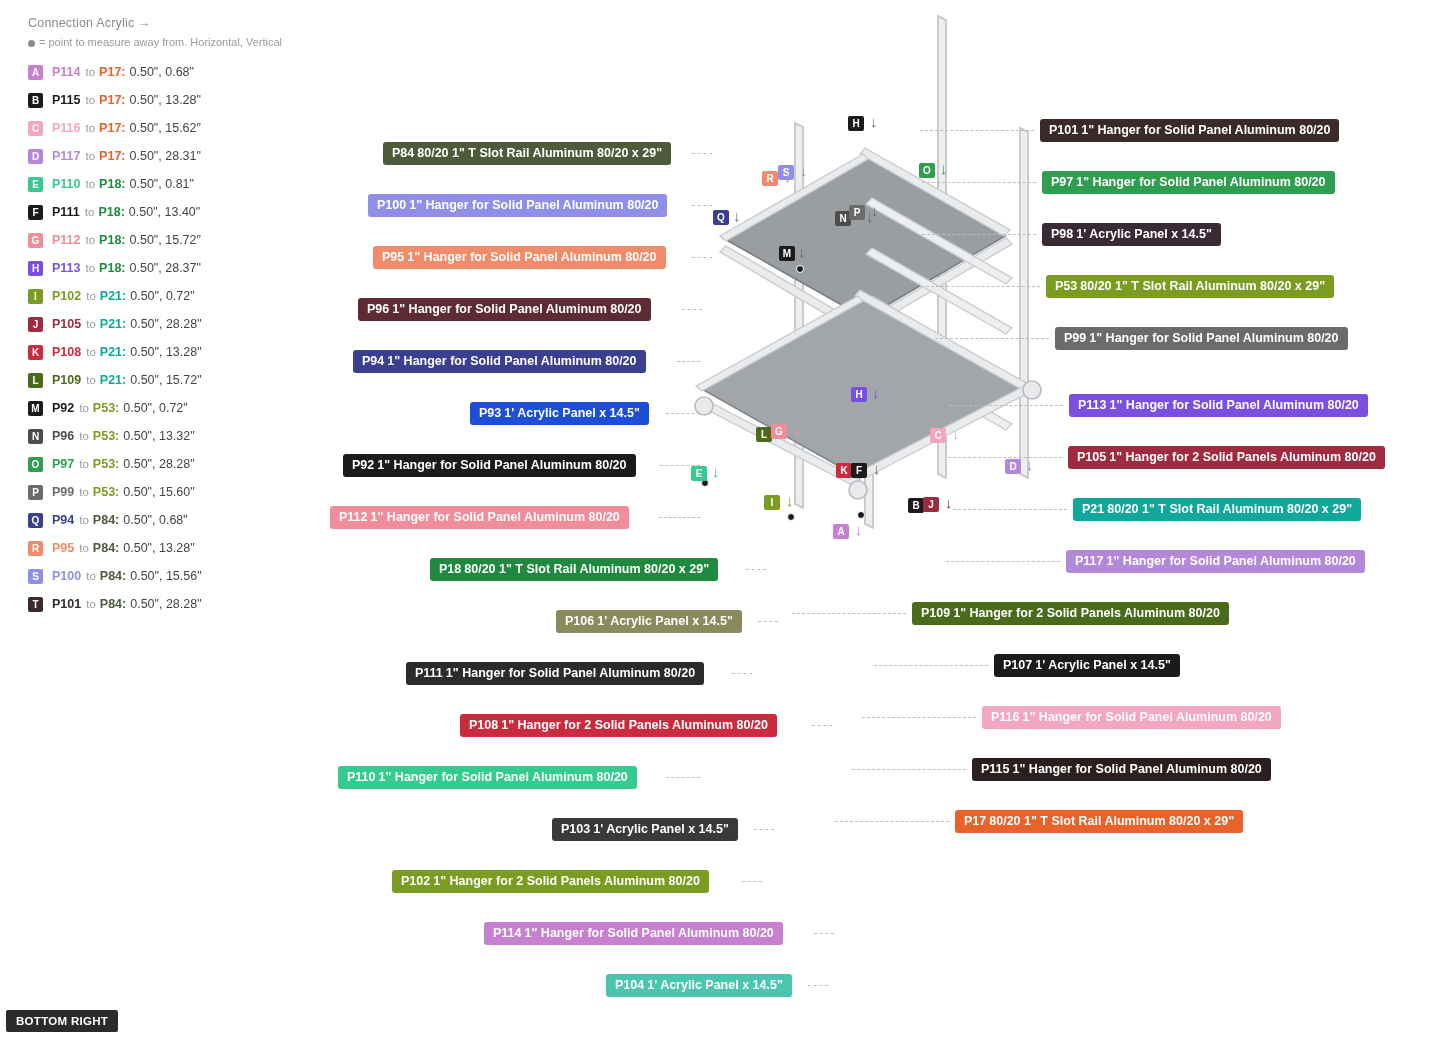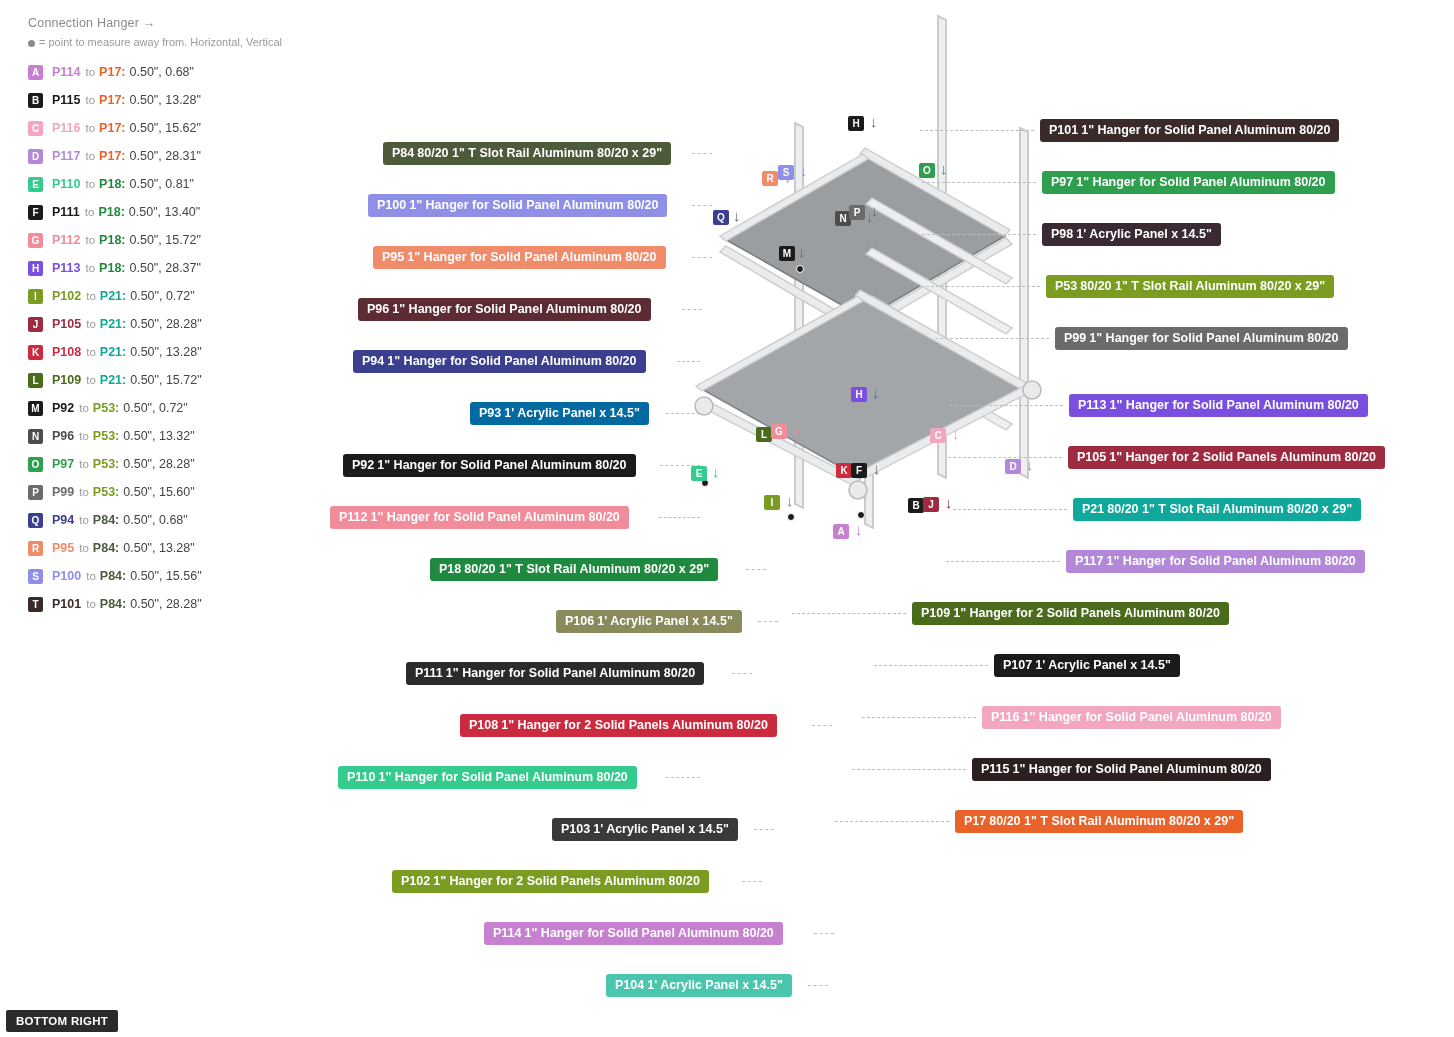--- a/index.html
+++ b/index.html
@@ -58,21 +58,21 @@
     letter-spacing:.3px;
   }
   
   #model{position:absolute;left:660px;top:8px;width:430px;height:540px;}
   #model svg{display:block;}
 </style>
 </head>
 <body>
 
 <div id="legend">
-  <div class="title">Connection Hanger →</div>
+  <div class="title">Connection Acrylic →</div>
   <div class="sub">
     <span class="dot"></span><span>= point to measure away from. Horizontal, Vertical</span>
   </div>
   <div id="legend-rows">
       <div class="legend-row">
         <span class="legend-key" style="background:#c77fd0">A</span>
         <span class="legend-from" style="color:#c77fd0">P114</span>
         <span class="legend-to-lbl">to</span>
         <span class="legend-to" style="color:#e8622a">P17:</span>
         <span class="legend-val">0.50", 0.68"</span>
@@ -337,21 +337,21 @@
     <div class="leader" style="left: 862px; top: 717px; width: 114px;"></div>
     <div class="leader" style="left: 852px; top: 769px; width: 114px;"></div>
     <div class="leader" style="left: 835px; top: 821px; width: 114px;"></div>
   </div>
 <div id="callouts-layer">
     <div class="callout" style="left: 383px; top: 142px; background: rgb(77, 91, 58);"><span class="pid">P84</span><span>80/20 1" T Slot Rail Aluminum 80/20 x 29"</span></div>
     <div class="callout" style="left: 368px; top: 194px; background: rgb(143, 143, 232);"><span class="pid">P100</span><span>1" Hanger for Solid Panel Aluminum 80/20</span></div>
     <div class="callout" style="left: 373px; top: 246px; background: rgb(241, 140, 107);"><span class="pid">P95</span><span>1" Hanger for Solid Panel Aluminum 80/20</span></div>
     <div class="callout" style="left: 358px; top: 298px; background: rgb(92, 43, 51);"><span class="pid">P96</span><span>1" Hanger for Solid Panel Aluminum 80/20</span></div>
     <div class="callout" style="left: 353px; top: 350px; background: rgb(59, 63, 143);"><span class="pid">P94</span><span>1" Hanger for Solid Panel Aluminum 80/20</span></div>
-    <div class="callout" style="left: 470px; top: 402px; background: #0369a1;"><span class="pid">P93</span><span>1' Acrylic Panel x 14.5"</span></div>
+    <div class="callout" style="left: 470px; top: 402px; background: #1d4ed8;"><span class="pid">P93</span><span>1' Acrylic Panel x 14.5"</span></div>
     <div class="callout" style="left: 343px; top: 454px; background: rgb(27, 27, 27);"><span class="pid">P92</span><span>1" Hanger for Solid Panel Aluminum 80/20</span></div>
     <div class="callout" style="left: 330px; top: 506px; background: rgb(241, 140, 155);"><span class="pid">P112</span><span>1" Hanger for Solid Panel Aluminum 80/20</span></div>
     <div class="callout" style="left: 430px; top: 558px; background: rgb(31, 138, 63);"><span class="pid">P18</span><span>80/20 1" T Slot Rail Aluminum 80/20 x 29"</span></div>
     <div class="callout" style="left: 556px; top: 610px; background: rgb(138, 138, 92);"><span class="pid">P106</span><span>1' Acrylic Panel x 14.5"</span></div>
     <div class="callout" style="left: 406px; top: 662px; background: rgb(43, 43, 43);"><span class="pid">P111</span><span>1" Hanger for Solid Panel Aluminum 80/20</span></div>
     <div class="callout" style="left: 460px; top: 714px; background: rgb(204, 43, 63);"><span class="pid">P108</span><span>1" Hanger for 2 Solid Panels Aluminum 80/20</span></div>
     <div class="callout" style="left: 338px; top: 766px; background: rgb(51, 204, 142);"><span class="pid">P110</span><span>1" Hanger for Solid Panel Aluminum 80/20</span></div>
     <div class="callout" style="left: 552px; top: 818px; background: rgb(58, 58, 58);"><span class="pid">P103</span><span>1' Acrylic Panel x 14.5"</span></div>
     <div class="callout" style="left: 392px; top: 870px; background: rgb(122, 156, 32);"><span class="pid">P102</span><span>1" Hanger for 2 Solid Panels Aluminum 80/20</span></div>
     <div class="callout" style="left: 484px; top: 922px; background: rgb(199, 127, 208);"><span class="pid">P114</span><span>1" Hanger for Solid Panel Aluminum 80/20</span></div>

